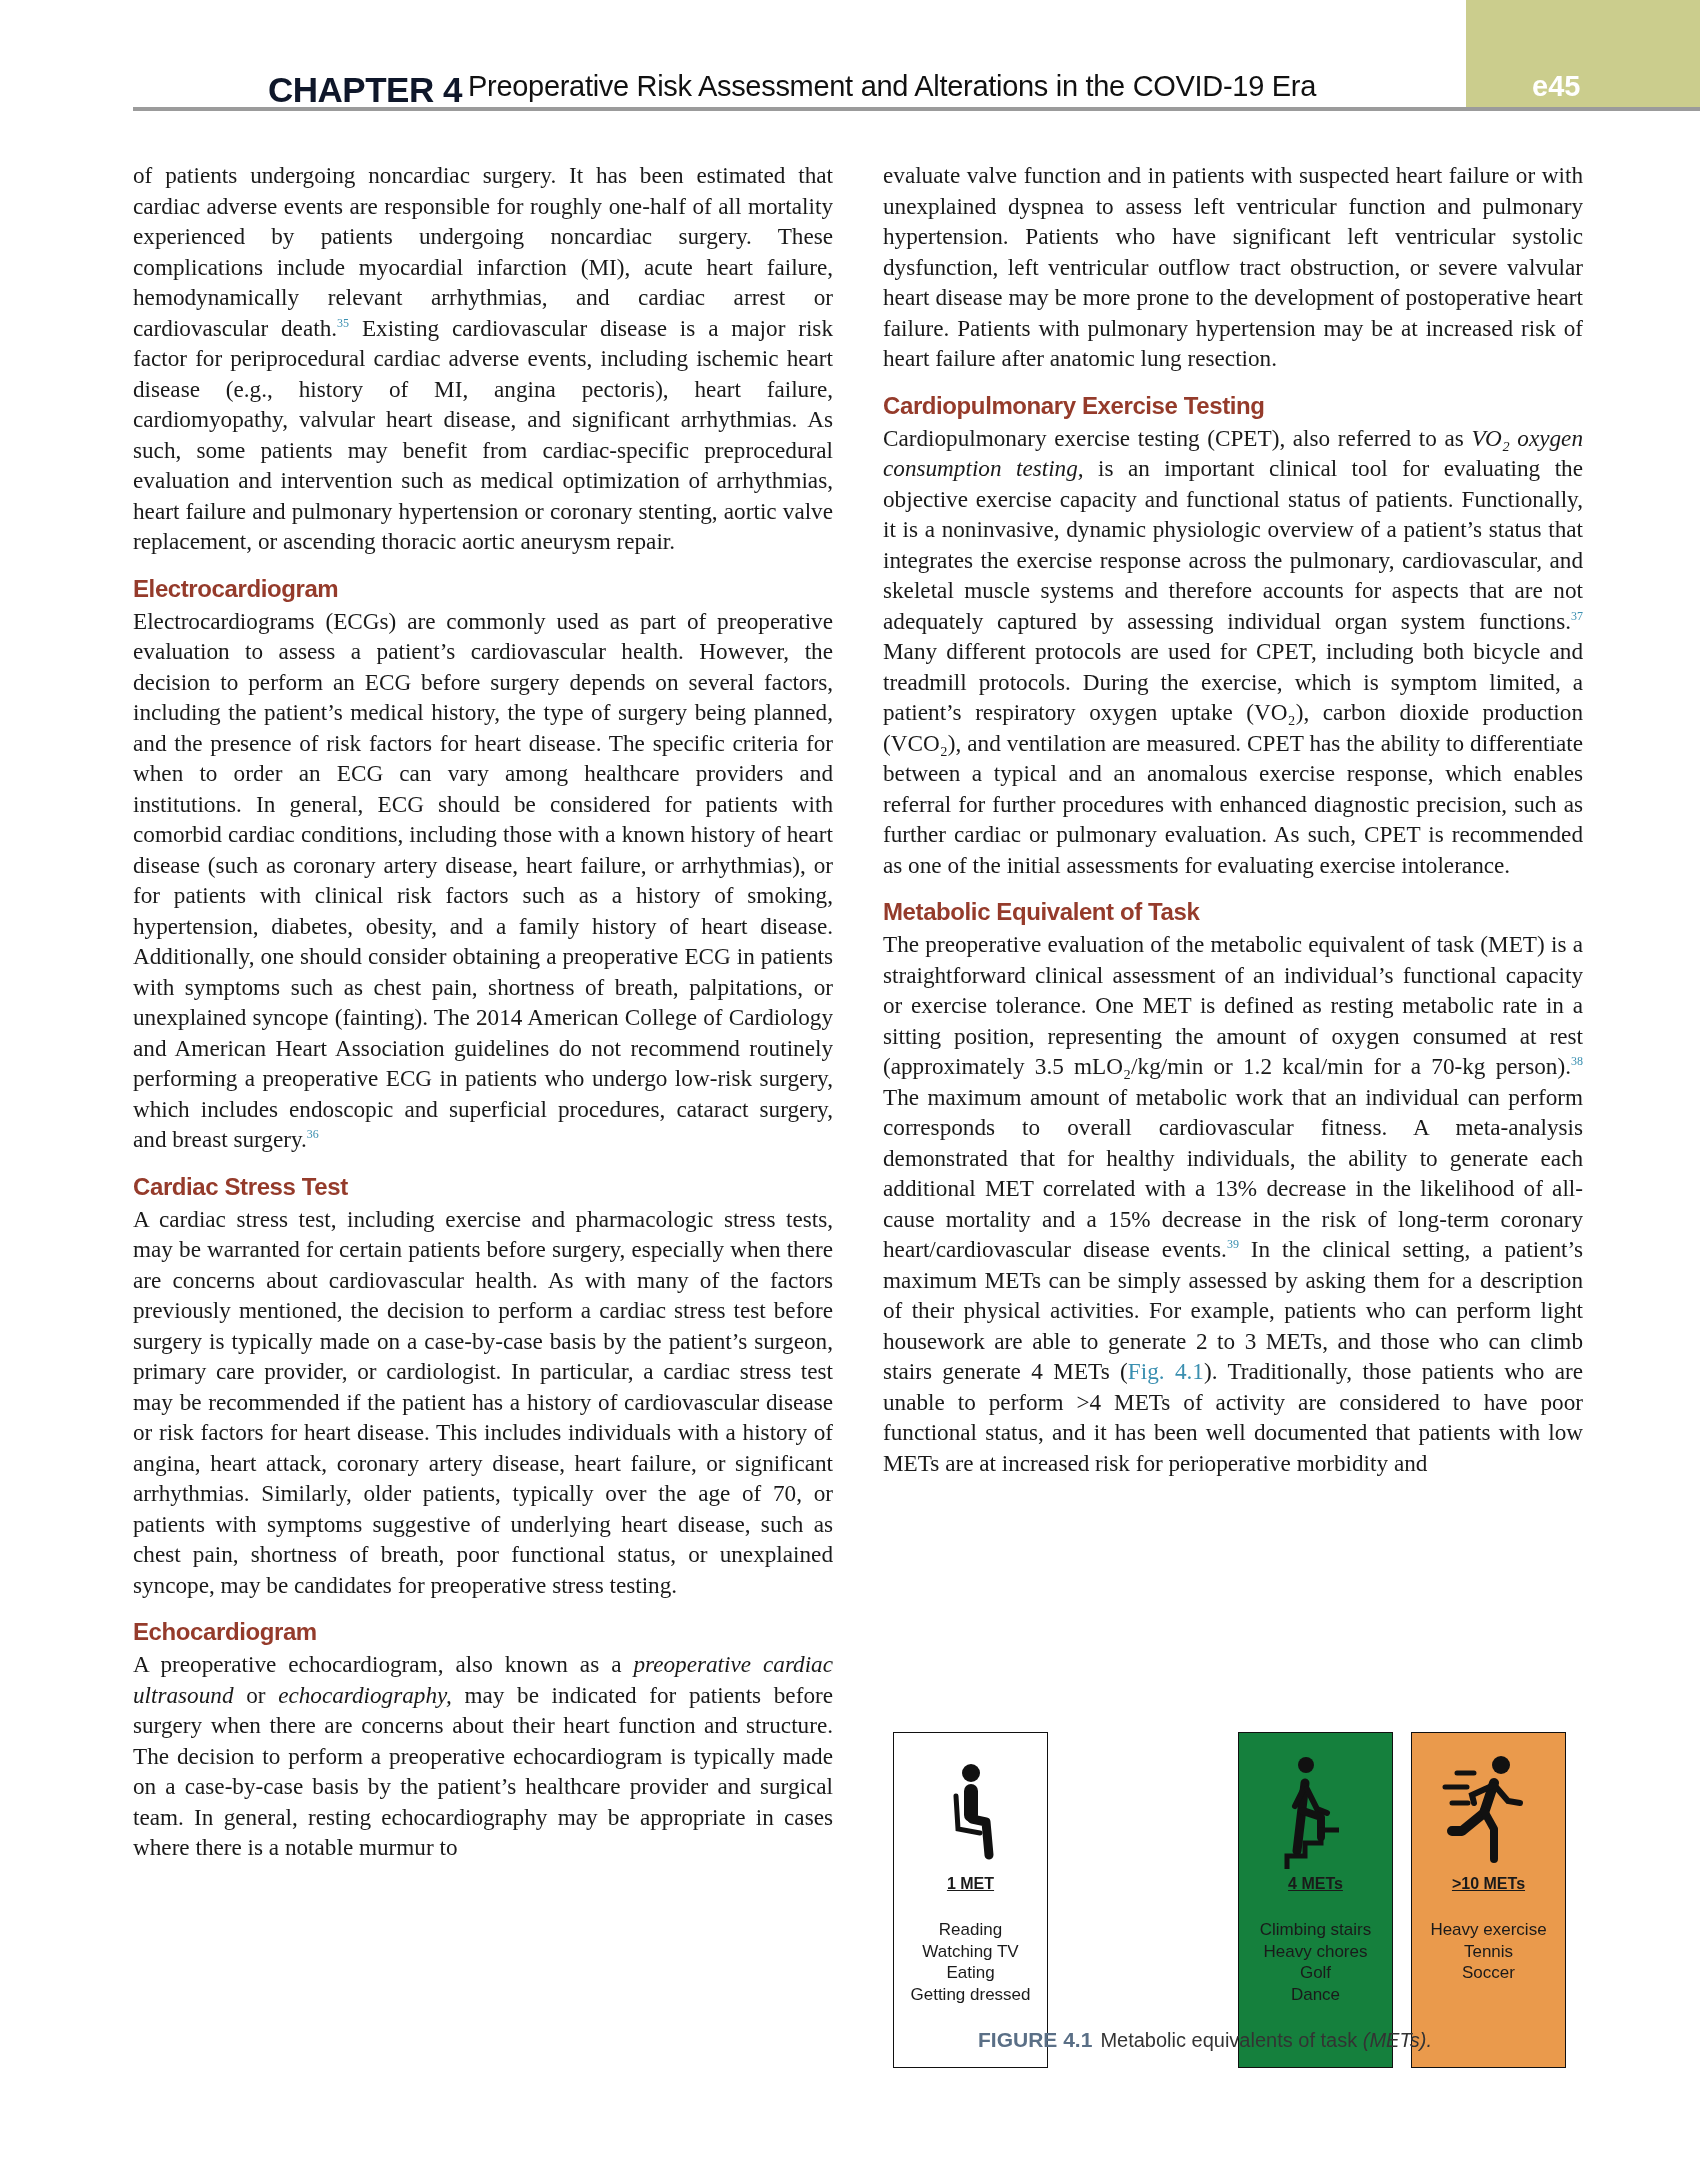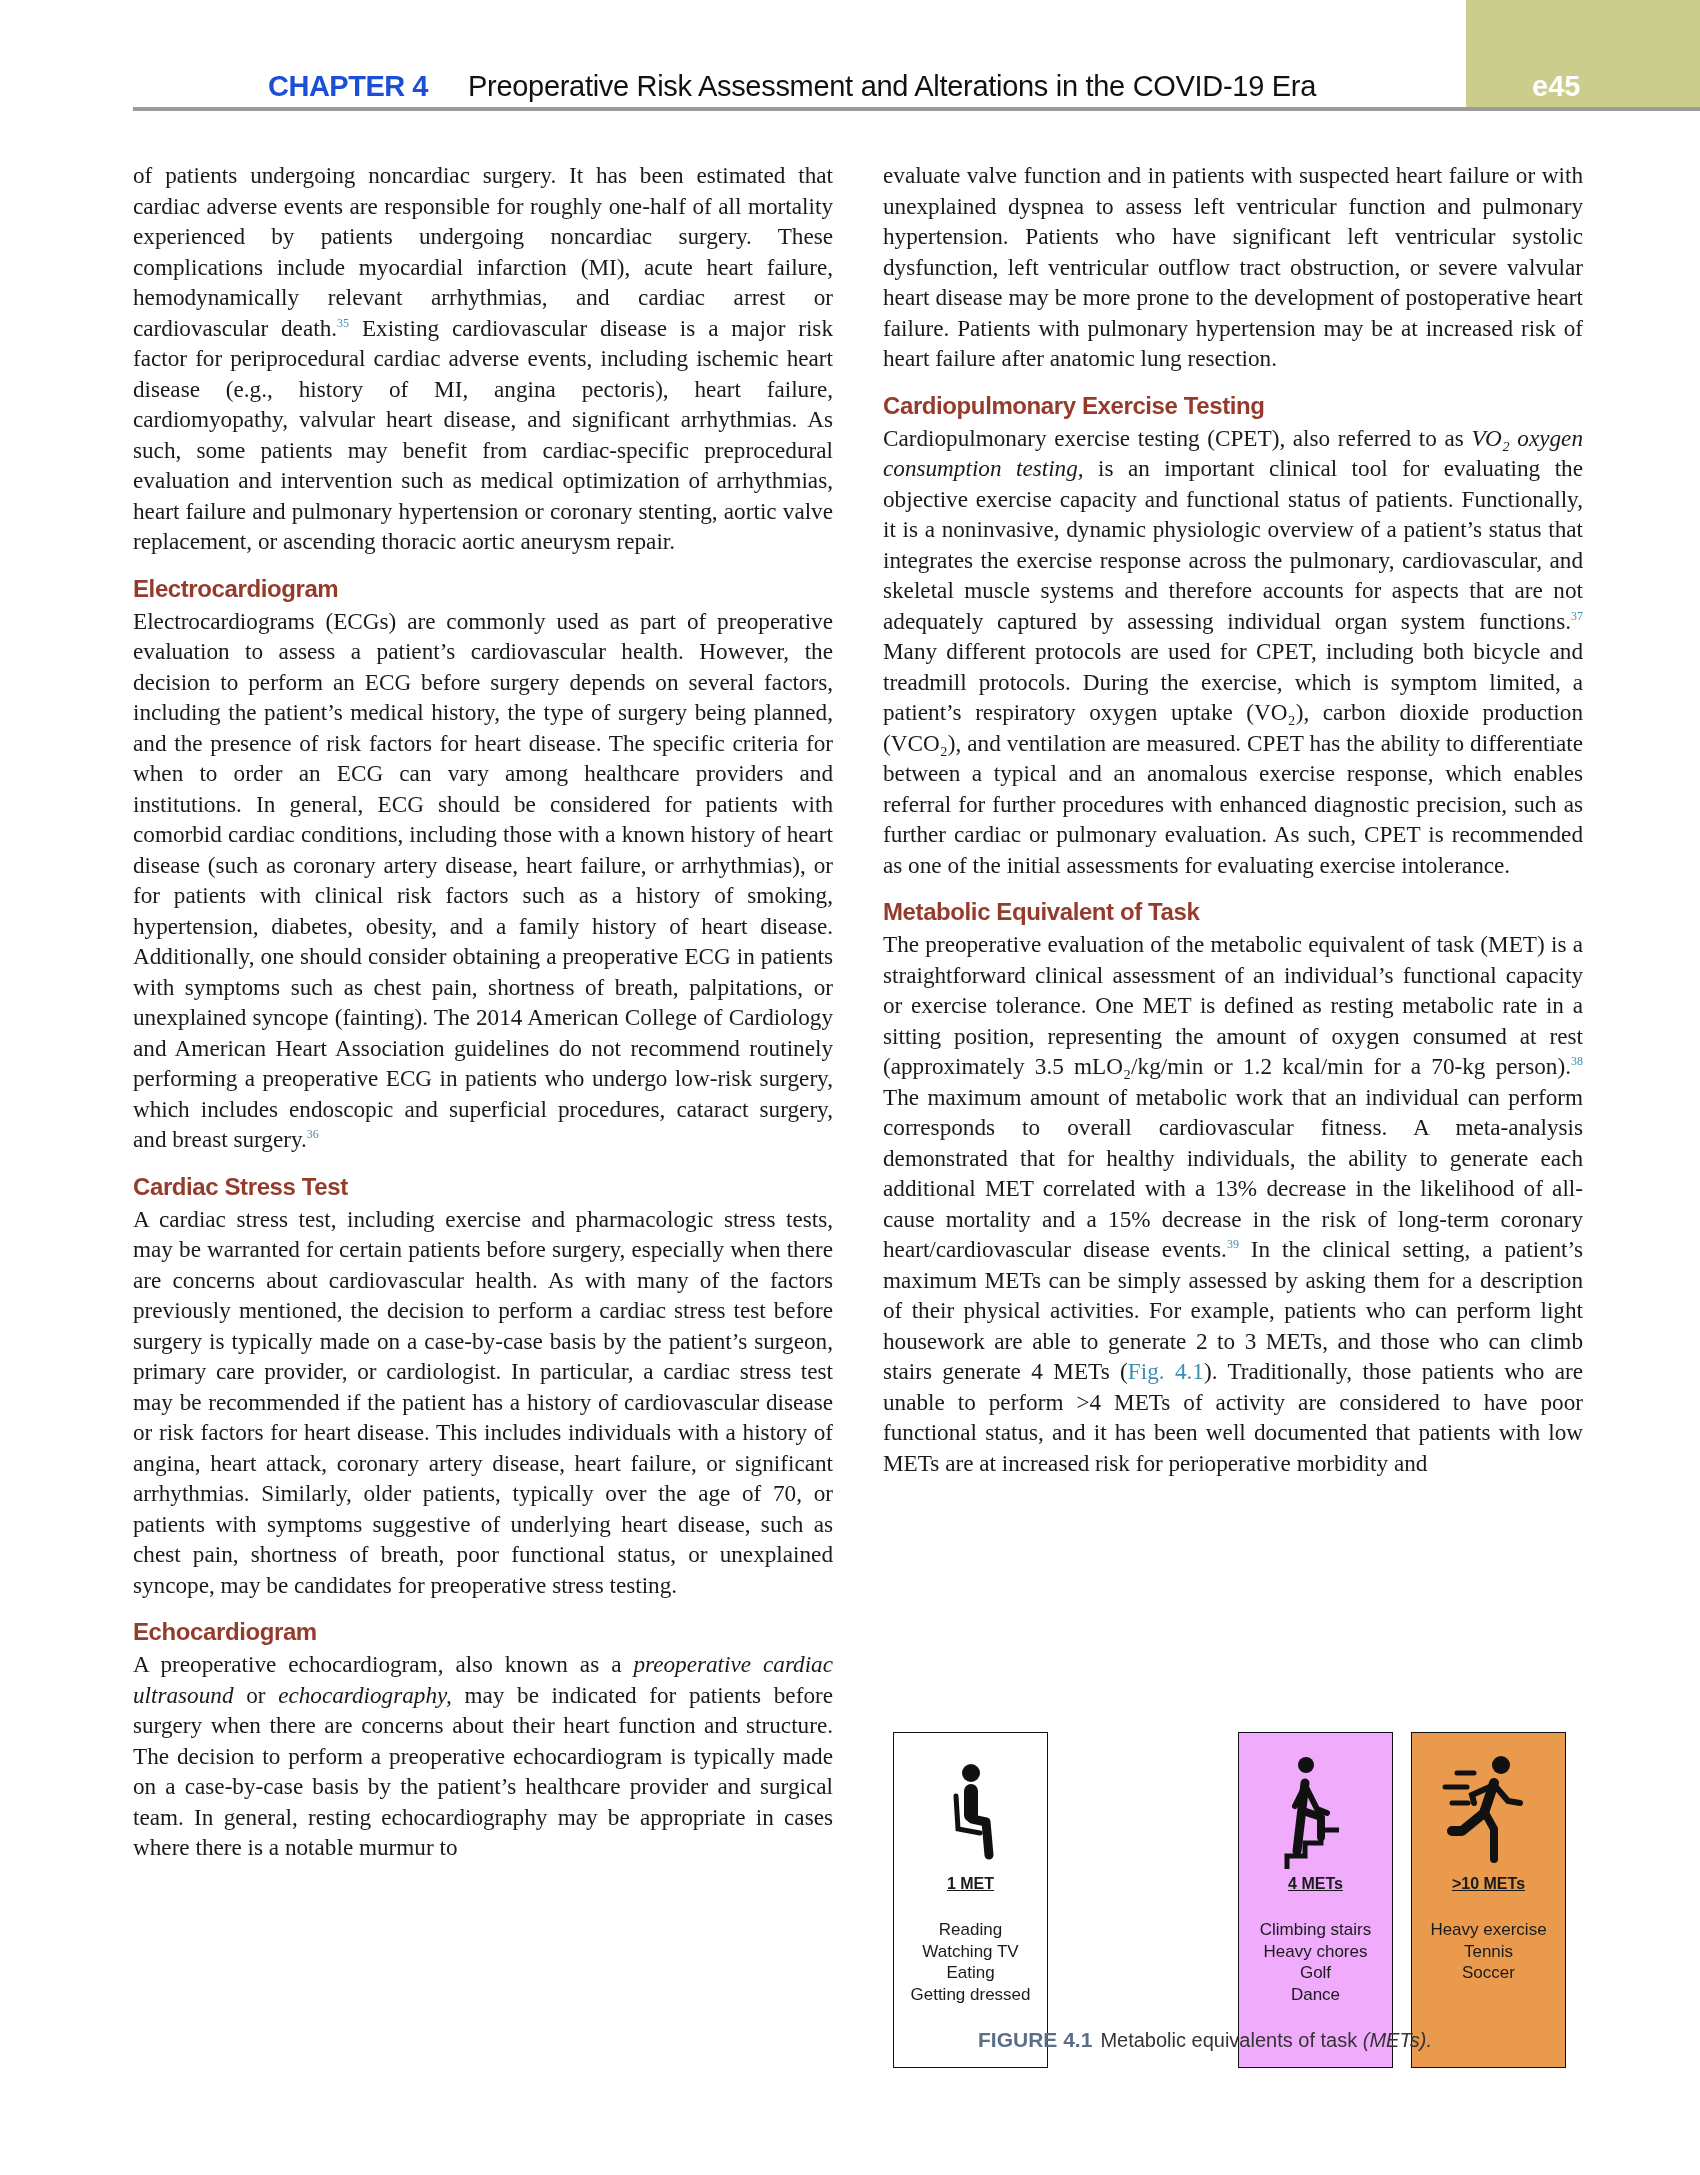--- a/index.html
+++ b/index.html
@@ -1,19 +1,19 @@
 <!DOCTYPE html>
 <html><head>
 <meta charset="utf-8">
 <style>
   html,body{margin:0;padding:0;background:#fff;}
   body{width:1700px;height:2175px;position:relative;overflow:hidden;font-family:"Liberation Serif","DejaVu Serif",serif;color:#1a1a1a;}
   .hdr-bar{position:absolute;left:1466px;top:0;width:234px;height:108px;background:#cbcd8d;}
   .hdr-rule{position:absolute;left:133px;top:107px;width:1567px;height:4px;background:#9b9b9b;}
-  .hdr-chapter{position:absolute;left:268px;top:70px;font-family:"Liberation Sans",sans-serif;font-size:29px;font-weight:bold;color:#1d4ed8;letter-spacing:-0.5px;}
+  .hdr-chapter{position:absolute;left:268px;top:70px;font-family:"Liberation Sans",sans-serif;font-size:35px;font-weight:bold;color:#0f172a;letter-spacing:-0.5px;}
   .hdr-title{position:absolute;left:468px;top:70px;font-family:"Liberation Sans",sans-serif;font-size:29px;color:#111;letter-spacing:-0.3px;}
   .hdr-page{position:absolute;left:1532px;top:70px;font-family:"Liberation Sans",sans-serif;font-size:29px;font-weight:bold;color:#fff;}
   .col{position:absolute;top:160px;width:700px;font-size:23.2px;line-height:30.5px;text-align:justify;hyphens:auto;}
   .col.left{left:133px;}
   .col.right{left:883px;}
   .col p{margin:0;}
   .h{font-family:"Liberation Sans",sans-serif;font-weight:bold;color:#953b2b;font-size:24px;line-height:30px;margin:14px 0 2px 0;letter-spacing:-0.4px;}
   sup.ref{color:#3a8fb0;font-size:12px;vertical-align:super;line-height:0;}
   .link{color:#3a8fb0;}
   i{font-style:italic;}
@@ -70,21 +70,21 @@
     <div class="lvl">1 MET</div>
     <div class="acts">
       <div>Reading</div>
       <div>Watching TV</div>
       <div>Eating</div>
       <div>Getting dressed</div>
     </div>
   </div>
 
 
-  <div class="box" style="left:345px;background:#f0abfc">
+  <div class="box" style="left:345px;background:#15803d">
     <div class="icon">
       <svg width="155" height="125" viewBox="0 0 155 125">
         <circle cx="67" cy="14" r="8" fill="#111"></circle>
         <path d="M66 32 L58 100" stroke="#111" stroke-width="9" fill="none" stroke-linecap="round"></path>
         <path d="M66 35 L56 55" stroke="#111" stroke-width="6" fill="none" stroke-linecap="round"></path>
         <path d="M68 38 L78 58 L88 62" stroke="#111" stroke-width="6" fill="none" stroke-linecap="round"></path>
         <path d="M64 60 L82 66 L82 86" stroke="#111" stroke-width="8" fill="none" stroke-linecap="round" stroke-linejoin="round"></path>
         <path d="M48 118 L48 105 L66 105 L66 92 L82 92 L82 79 L100 79" stroke="#111" stroke-width="5" fill="none"></path>
       </svg>
     </div>

